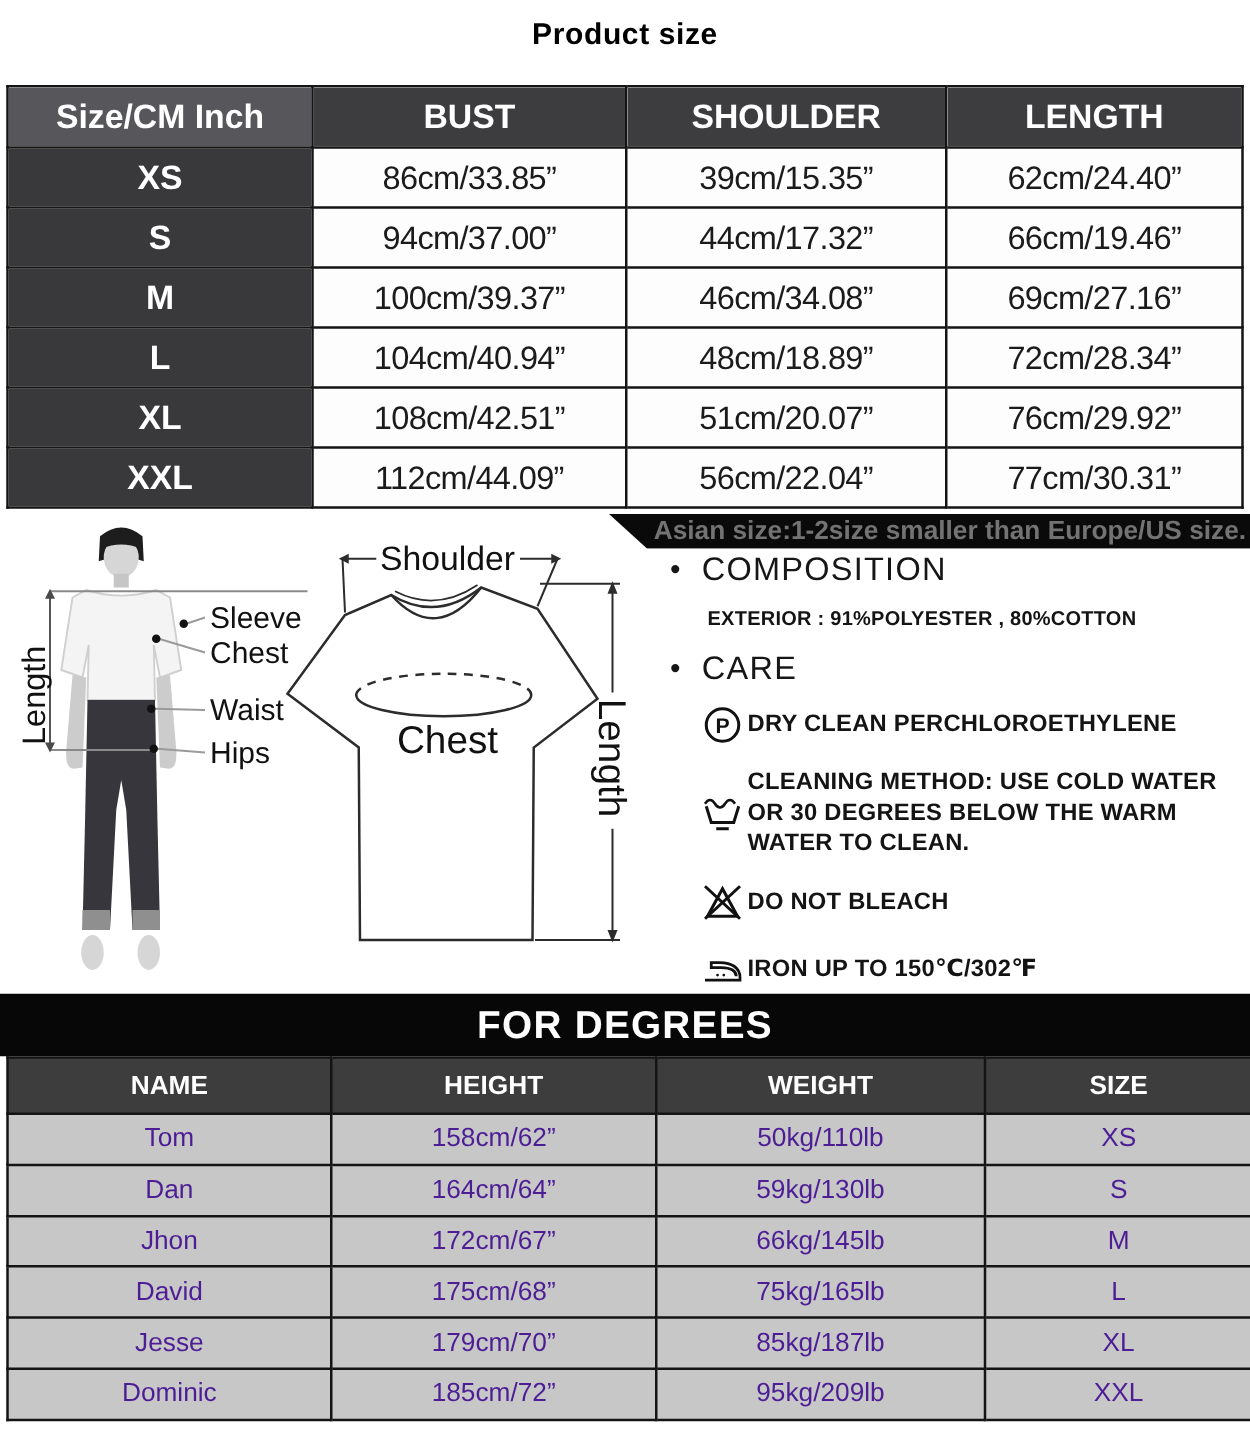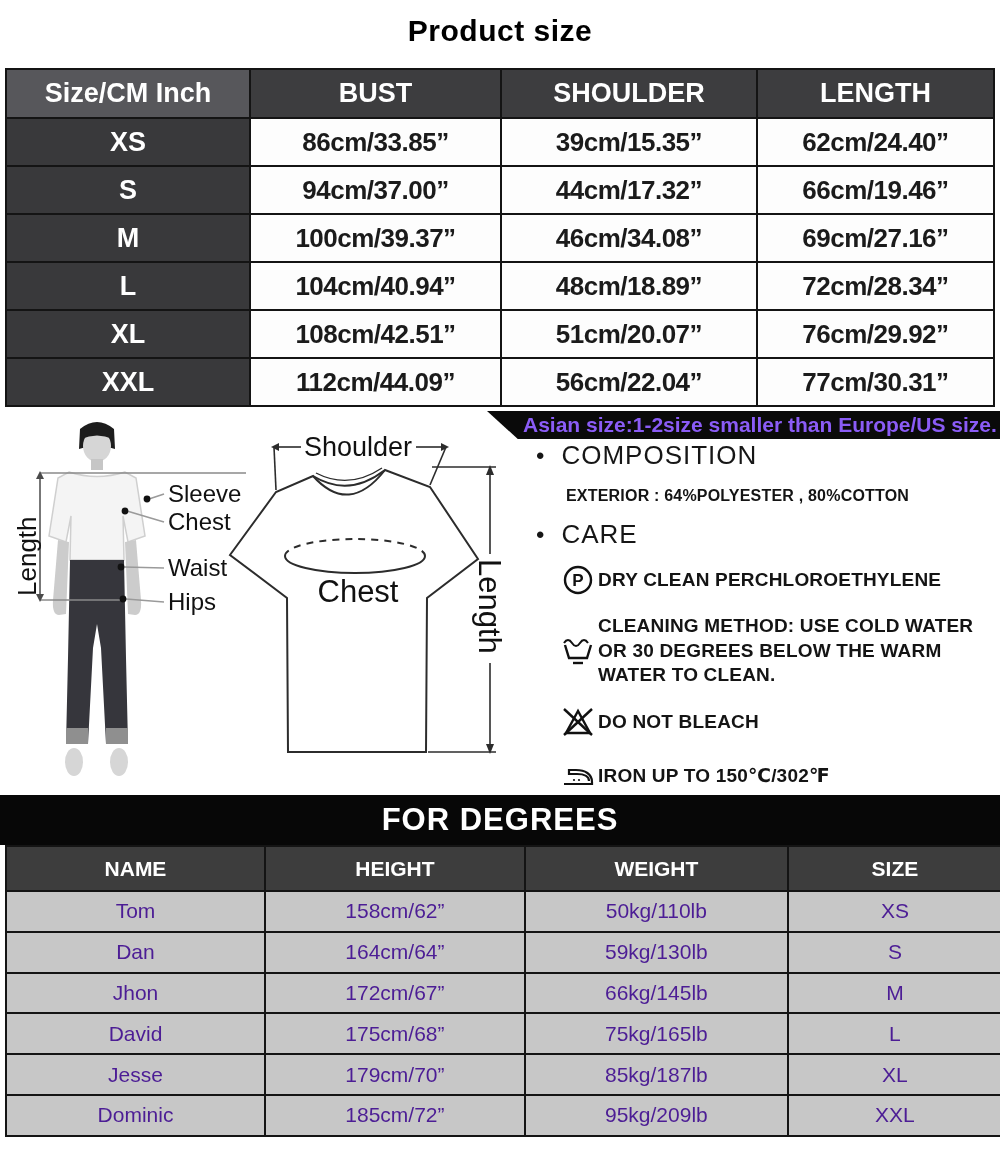--- a/index.html
+++ b/index.html
@@ -2,45 +2,45 @@
 <html><head>
 <meta charset="utf-8">
 <style>
   html,body{margin:0;padding:0;background:#ffffff;}
   body{
     width:1000px;height:1154px;position:relative;overflow:hidden;
     font-family:"Liberation Sans","DejaVu Sans",sans-serif;color:#111;
   }
   .page-title{
     position:absolute;top:14px;left:0;width:100%;text-align:center;
-    font-size:30px;font-weight:bold;color:#000;letter-spacing:.5px;
+    font-size:24px;font-weight:bold;color:#000;letter-spacing:.5px;
   }
   
   table.size-table{
     position:absolute;top:68px;left:5px;width:990px;
     border-collapse:collapse;table-layout:fixed;
   }
   table.size-table th,table.size-table td{
     border:2px solid #141414;text-align:center;vertical-align:middle;
-    overflow:hidden;white-space:nowrap;font-weight:bold;
+    overflow:hidden;white-space:nowrap;
   }
   table.size-table th{height:45px;font-size:27px;font-weight:bold;color:#fff;background:#3d3d3f;}
   table.size-table th.corner{background:#57575b;}
   table.size-table td{height:44px;}
   table.size-table td.size-cell{
     background:#39393b;color:#fff;font-size:27px;font-weight:bold;
     border-top:2px solid #c9c9c9;
   }
   table.size-table td.val{background:#fdfdfd;color:#1b1b1b;font-size:26px;letter-spacing:-0.5px;}
   .c1{width:24.7%;}.c2{width:25.4%;}.c3{width:25.9%;}.c4{width:24%;}
 
   
   .asian-ribbon{
     position:absolute;top:411px;left:487px;width:513px;height:28px;
-    background:#0a0a0a;color:#8b5cf6;font-size:21px;font-weight:bold;
+    background:#0a0a0a;color:#737373;font-size:21px;font-weight:bold;
     line-height:28px;padding-left:36px;box-sizing:border-box;white-space:nowrap;
     clip-path:polygon(0 0,100% 0,100% 100%,6% 100%);
   }
 
   
   .diagram-svg{position:absolute;top:418px;left:0;width:520px;height:372px;}
   .svg-label{font-family:"Liberation Sans","DejaVu Sans",sans-serif;fill:#111;}
 
   
   .info-panel{position:absolute;top:440px;left:528px;width:472px;}
@@ -202,21 +202,21 @@
     <path d="M486,326 L490,336 L494,326 Z" fill="#2c2c2c" stroke="none"></path>
   </g>
   <text class="svg-label" transform="translate(479,141) rotate(90)" font-size="31">Length</text>
 </svg>
 
 <div class="info-panel">
   <div class="info-heading">
     <span class="bullet">•</span>
     <span>COMPOSITION</span>
   </div>
-  <div class="composition-detail">EXTERIOR : 64%POLYESTER , 80%COTTON</div>
+  <div class="composition-detail">EXTERIOR : 91%POLYESTER , 80%COTTON</div>
   <div class="info-heading">
     <span class="bullet">•</span>
     <span>CARE</span>
   </div>
 
   <div class="care-list">
     <div class="care-item">
       <span class="care-icon">
         <svg width="34" height="34" viewBox="0 0 34 34" fill="none" stroke="#111" stroke-width="2.4">
           <circle cx="17" cy="17" r="13"></circle>

